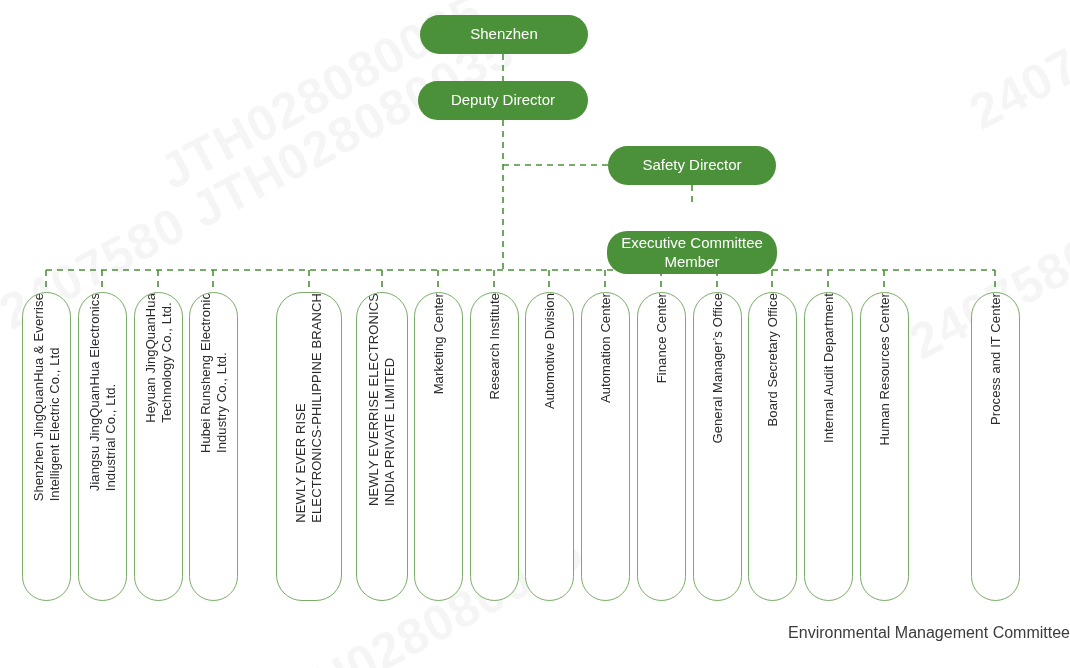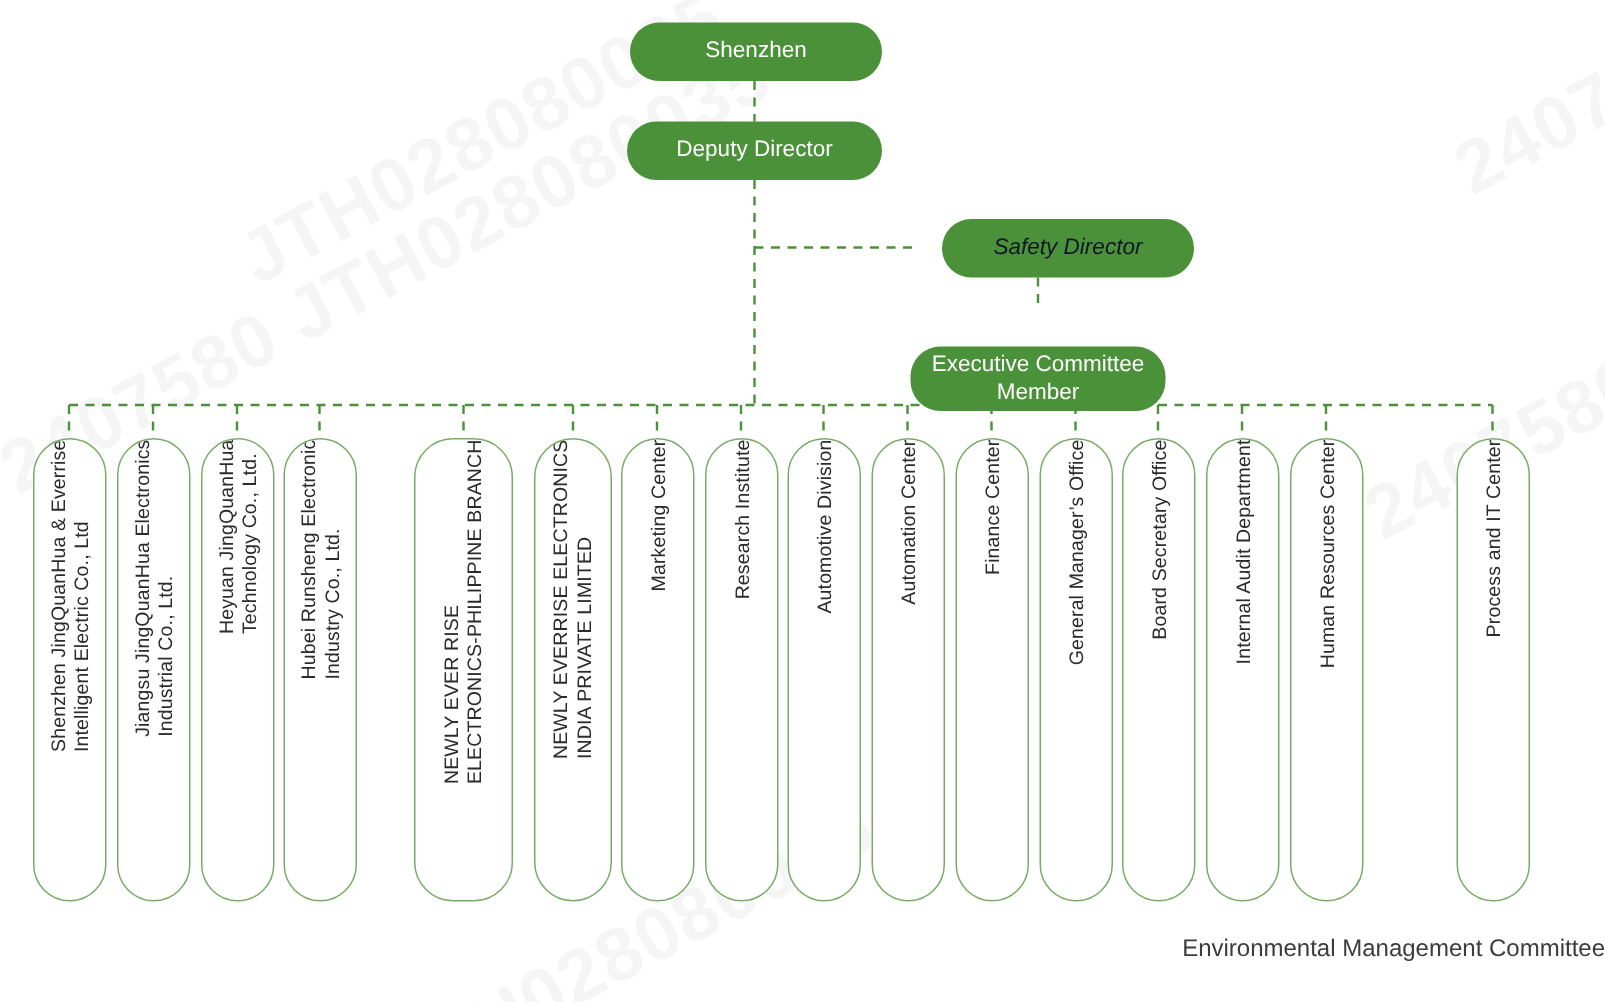--- a/index.html
+++ b/index.html
@@ -142,21 +142,21 @@
       <line x1="995" y1="270" x2="995" y2="292"></line>
     </g>
   </svg>
 
   <div class="node-green" id="node-director" style="left: 420px; top: 15px; width: 168px; height: 39px; background: rgb(75, 145, 57); color: rgb(255, 255, 255);">
     <span>Shenzhen</span>
   </div>
   <div class="node-green" id="node-deputy-director" style="left: 418px; top: 81px; width: 170px; height: 39px; background: rgb(75, 145, 57); color: rgb(255, 255, 255);">
     <span>Deputy Director</span>
   </div>
-  <div class="node-green" id="node-safety-director" style="left: 628px; top: 146px; width: 168px; height: 39px; background: rgb(75, 145, 57); color: #0f172a; font-style: italic;">
+  <div class="node-green" id="node-safety-director" style="left: 608px; top: 146px; width: 168px; height: 39px; background: rgb(75, 145, 57); color: #ffffff;">
     <span>Safety Director</span>
   </div>
   <div class="node-green" id="node-executive-committee-member" style="left: 607px; top: 205px; width: 170px; height: 43px; background: rgb(75, 145, 57); color: rgb(255, 255, 255); margin-top: 26px;">
     <span class="multiline">Executive
 Committee Member</span>
   </div>
 
   <div id="unit-row">
       <div class="node-vert" style="left: 22px; top: 292px; width: 49px; height: 309px; border-color: rgb(121, 172, 102);">
         <span class="vlabel" style="color: rgb(43, 43, 43);">Shenzhen JingQuanHua &amp; Everrise

